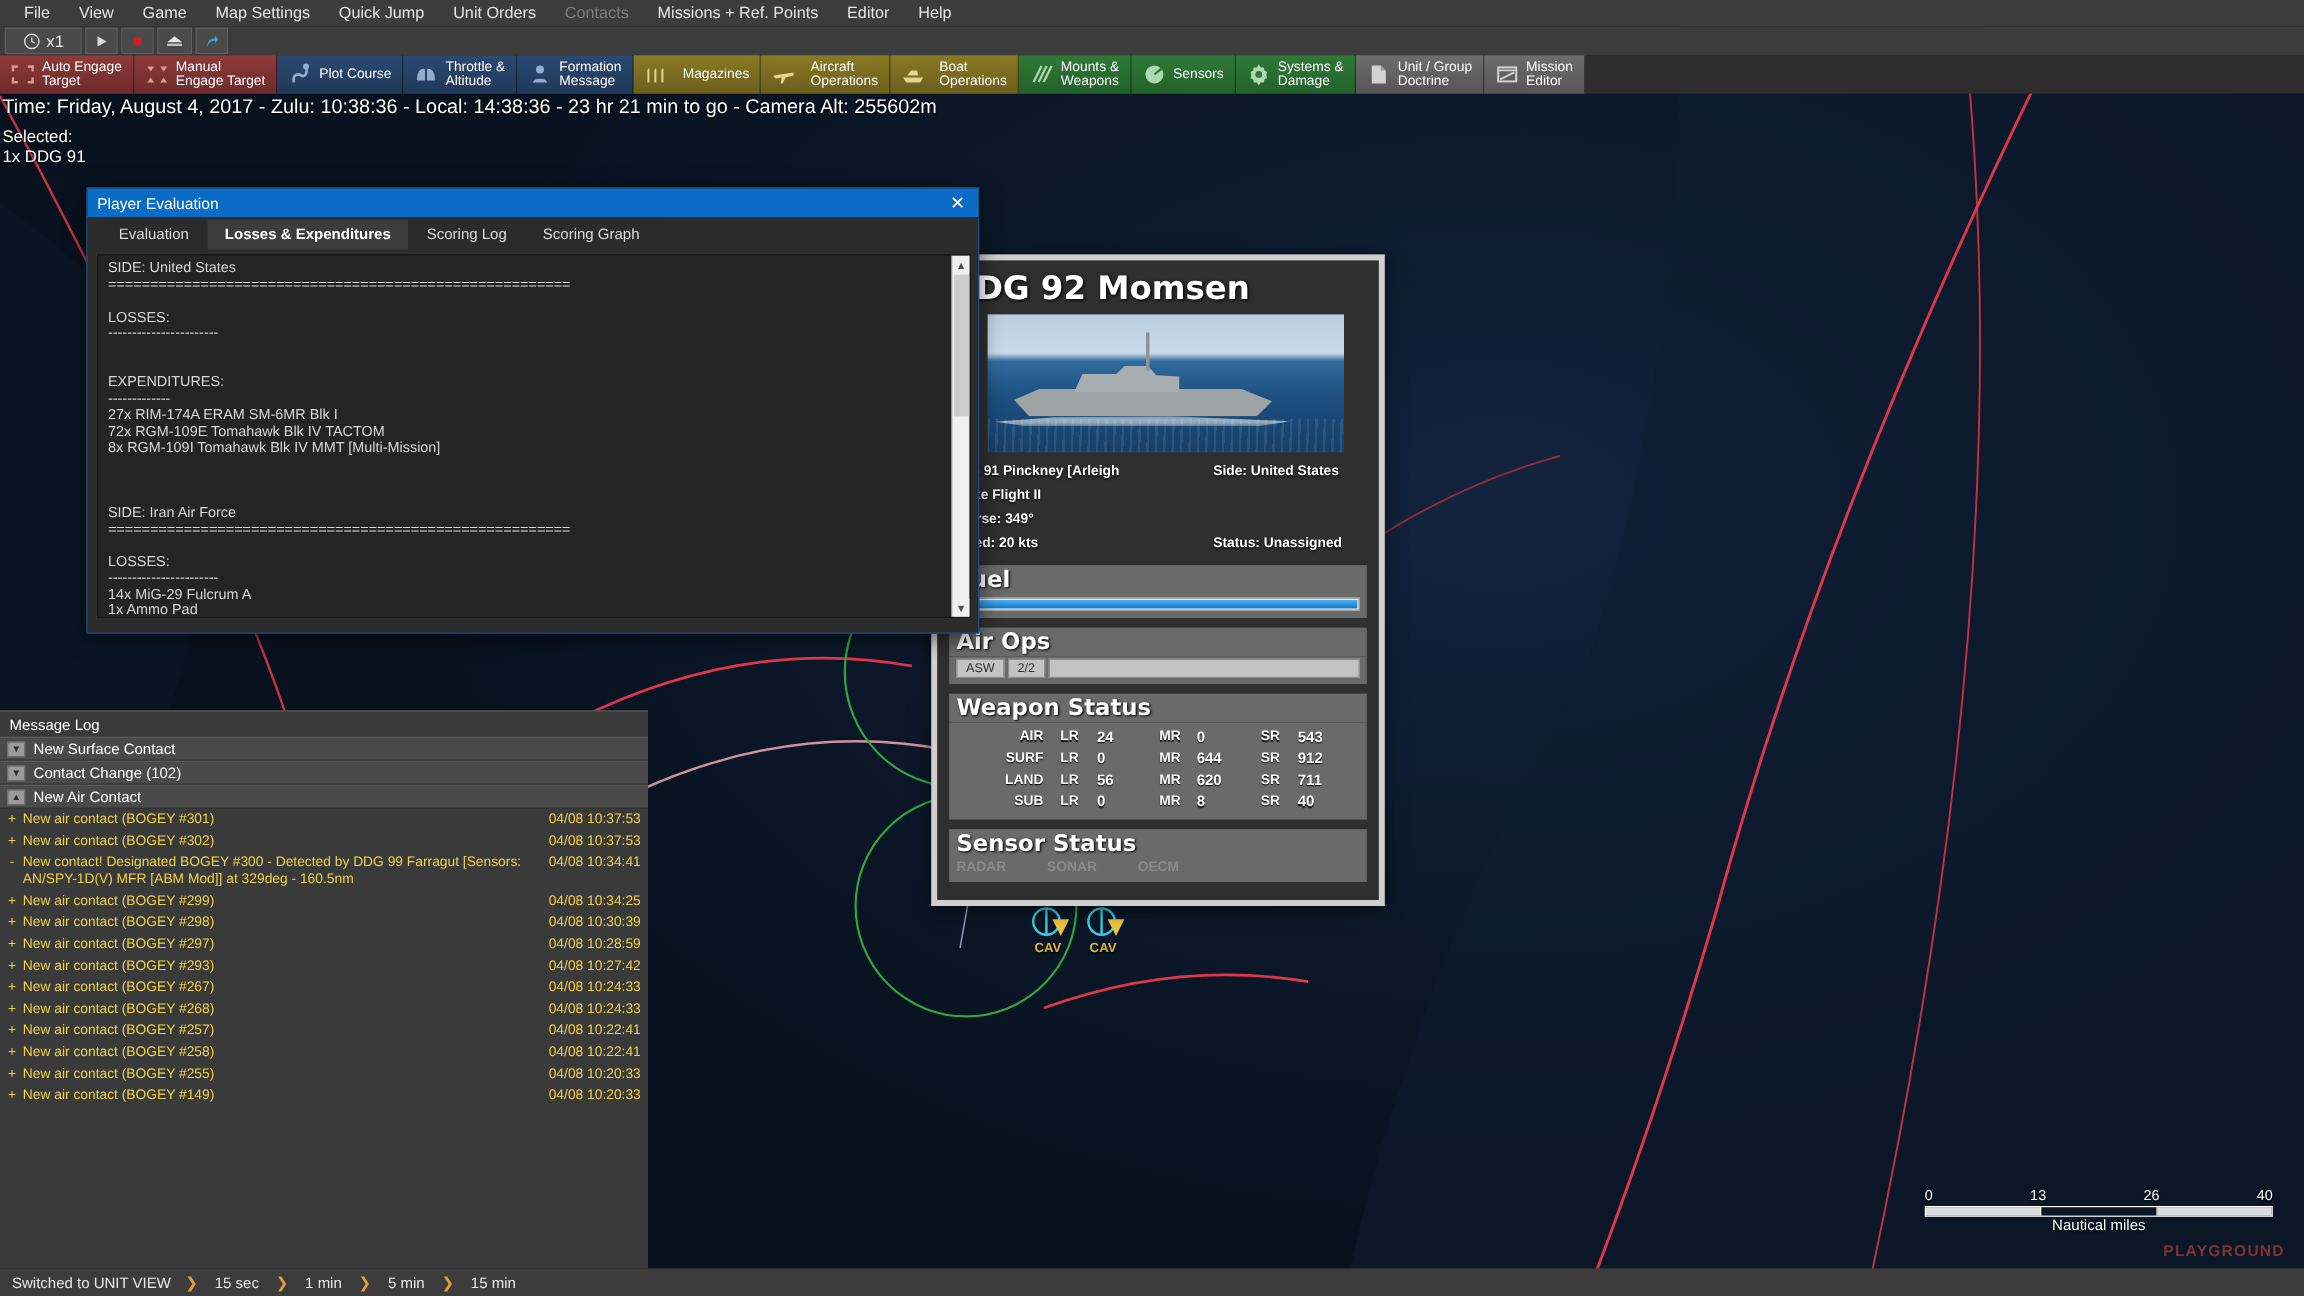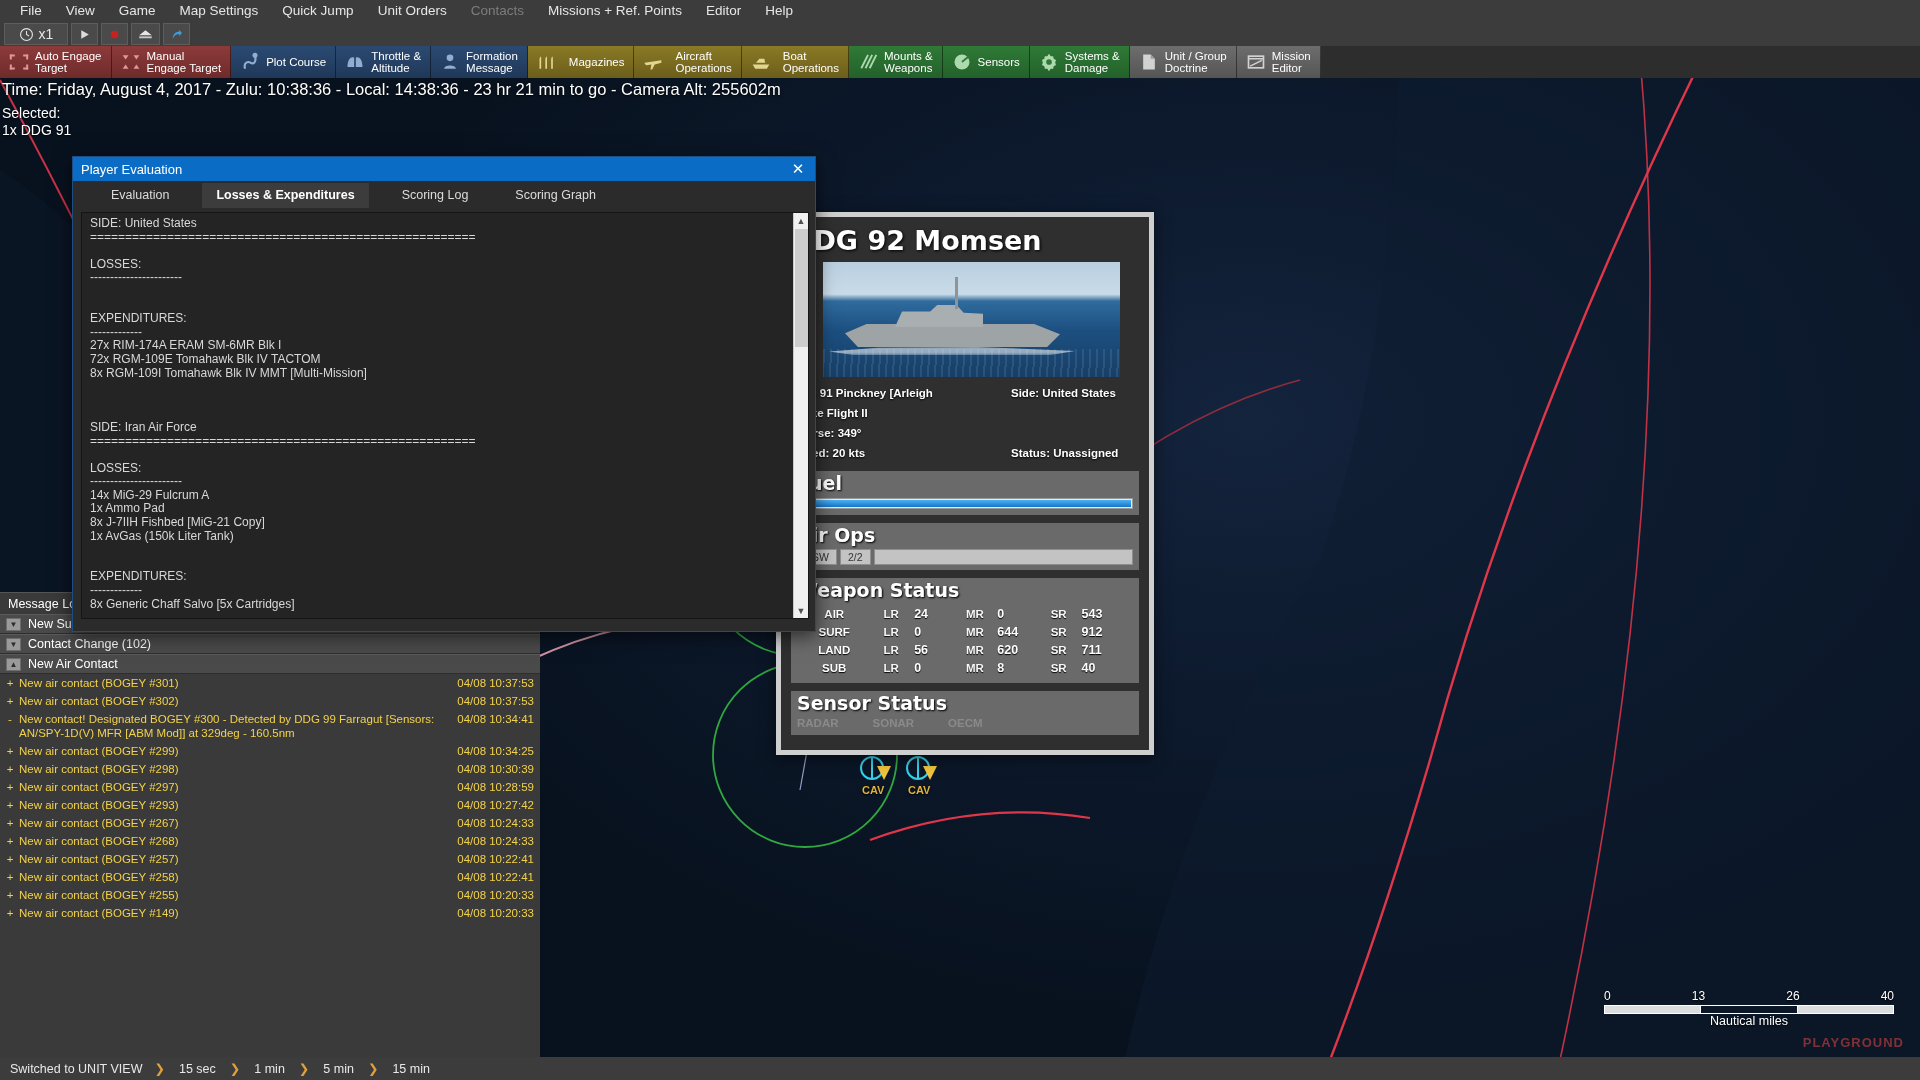--- a/index.html
+++ b/index.html
@@ -71,32 +71,32 @@
     padding-left:2px; color:#fff; font-size:16.5px;
     text-shadow:0 1px 2px #000;
   }
   .selected {
     position:absolute; top:105px; left:2px; z-index:20;
     color:#fff; font-size:14px; text-shadow:0 1px 2px #000; line-height:17px;
   }
 
   
   #evalDlg {
-    position:absolute; left:72px; top:156px; width:744px; height:476px;
+    position:absolute; left:72px; top:156px; width:744px; height:372px;
     background:#2b2b2b; border:1px solid #1d4d87; z-index:30;
     display:flex; flex-direction:column;
     box-shadow:0 4px 18px rgba(0,0,0,.6);
   }
   .dlg-title {
     height:24px; background:#0a6cc4; display:flex; align-items:center;
     padding-left:8px; color:#fff; font-size:13px; justify-content:space-between;
   }
   .dlg-close { width:34px; height:24px; display:flex; align-items:center; justify-content:center;
     color:#fff; font-size:15px; cursor:pointer; }
-  .dlg-tabs { display:flex; background:#2b2b2b; height:27px; align-items:flex-end; padding-left:24px; gap:19px;}
+  .dlg-tabs { display:flex; background:#2b2b2b; height:27px; align-items:flex-end; padding-left:12px; gap:2px;}
   .tab {
     padding:5px 14px 5px; font-size:12.5px; color:#dcdcdc; cursor:pointer;
     background:#2b2b2b; line-height:15px;
   }
   .tab.active { background:#3c3c3c; color:#fff; font-weight:bold; }
   .dlg-body {
     flex:1; margin:4px 6px 12px 8px; background:#242424; border:1px solid #151515;
     position:relative; overflow:hidden;
   }
   .dlg-text {
@@ -167,21 +167,21 @@
   .fuelbar .track { height:11px; background:#e9e9e9; border:1px solid #9a9a9a; padding:1px; }
   .fuelbar .fill { height:100%; background:linear-gradient(180deg,#3fa3ee,#1277c8); }
   .airops { background:#6a6a6a; padding:2px 6px 5px; display:flex; gap:3px; }
   .airops .cell {
     background:#c3c3c3; color:#333; font-size:10.5px; padding:1px 7px; border:1px solid #8e8e8e;
   }
   .airops .rest { flex:1; background:#c3c3c3; border:1px solid #8e8e8e; }
   .wstable { background:#6a6a6a; padding:3px 6px 6px; }
   .wstable table { width:100%; border-collapse:collapse; }
   .wstable td { color:#fff; font-size:11.5px; font-weight:bold; padding:2px 2px; text-shadow:0 1px 1px #000; }
-  .wstable td.dom { text-align:center; width:96px; padding-right:12px; }
+  .wstable td.dom { text-align:right; width:96px; padding-right:12px; }
   .wstable td.k { width:34px; opacity:.95; }
   .wstable td.v { width:62px; font-size:12.5px; }
   .sensor { background:#6a6a6a; padding:2px 6px 6px; display:flex; gap:34px; }
   .sensor span { color:#8a8a8a; font-size:11.5px; font-weight:bold; }
 
   
   #msgLog {
     position:absolute; left:0; bottom:23px; width:540px; top:592px; z-index:28;
     background:#3a3a3a; border-top:1px solid #555; display:flex; flex-direction:column;
     overflow:hidden;

